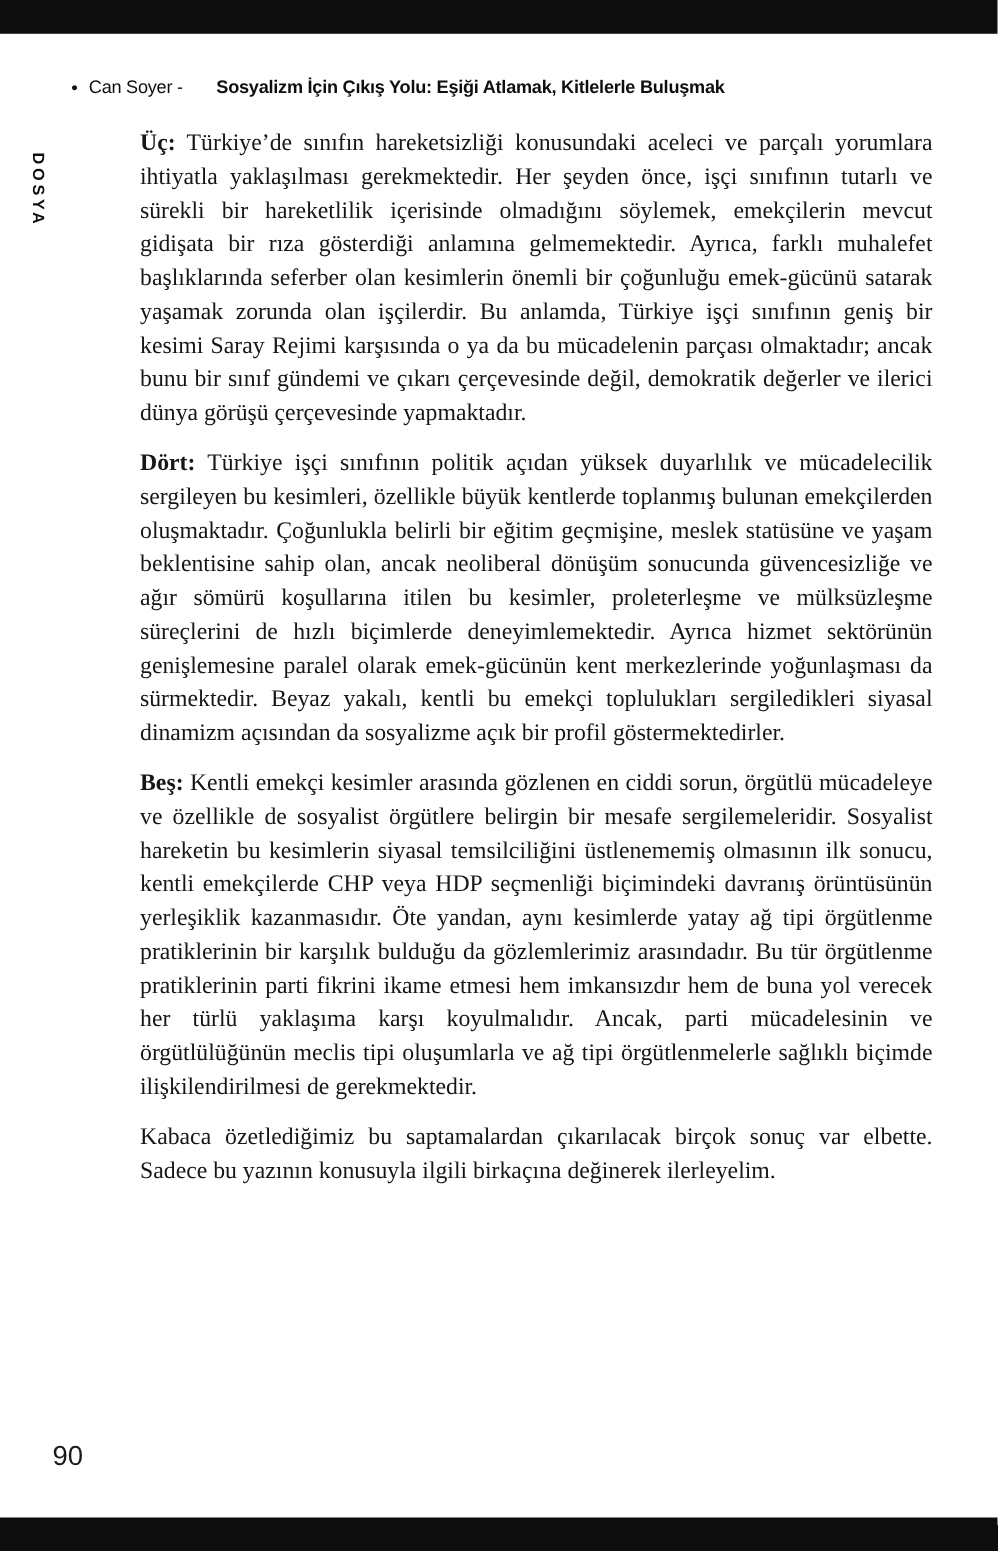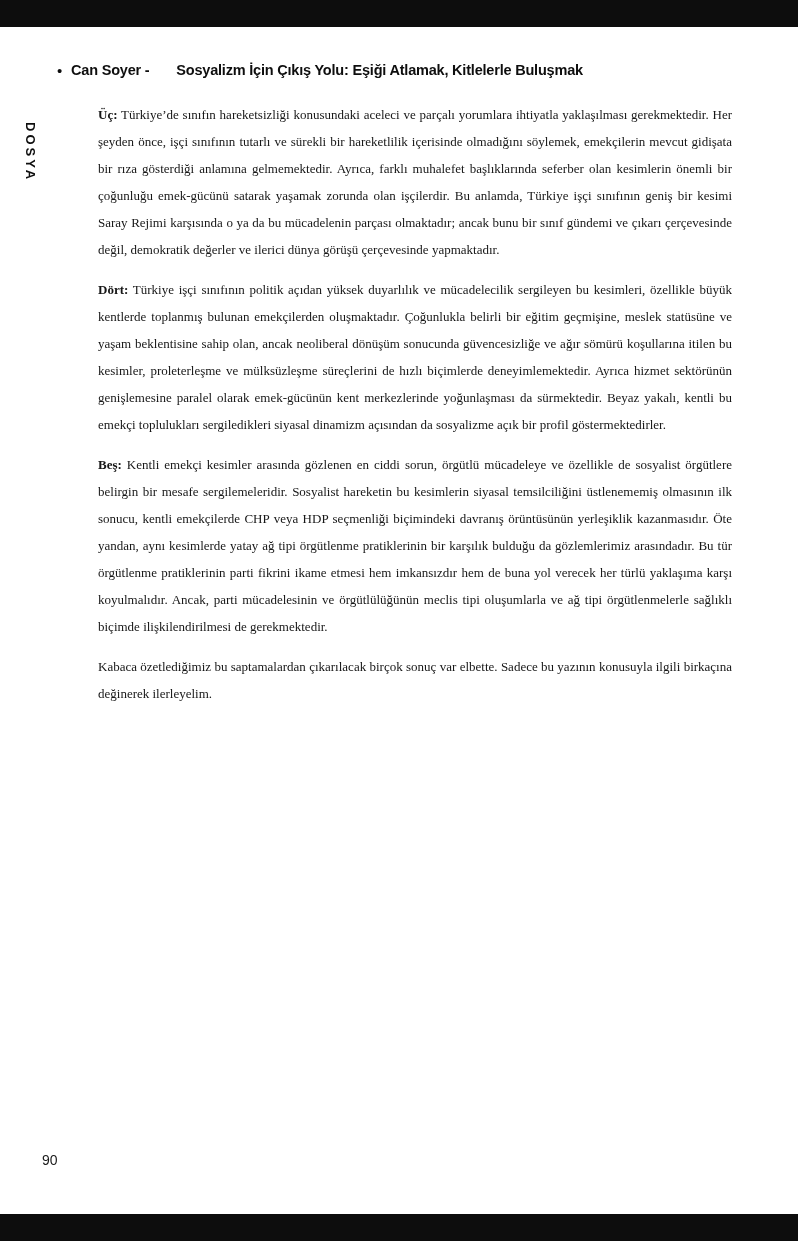--- a/index.html
+++ b/index.html
@@ -36,21 +36,21 @@
     white-space: nowrap;
     color: #0e0e0e;
   }
   .header-line .bullet {
     display: inline-block;
     margin-right: 9px;
     font-size: 15px;
     vertical-align: -1px;
   }
   .header-line .author {
-    font-weight: 700;
+    font-weight: 400;
   }
   .header-line .book-title {
     font-weight: 700;
     margin-left: 23px;
   }
 
   .side-label {
     position: absolute;
     top: 122px;
     left: 38px;
@@ -62,42 +62,42 @@
     font-weight: 700;
     font-size: 13px;
     letter-spacing: 3px;
     color: #0e0e0e;
     white-space: nowrap;
   }
 
   .body-text {
     position: absolute;
     top: 101px;
-    left: 98px;
+    left: 112px;
     width: 634px;
-    font-size: 13px;
+    font-size: 19px;
     line-height: 27px;
     text-align: justify;
   }
   .body-text p {
     margin: 0 0 13px 0;
   }
   .body-text p:last-child {
     margin-bottom: 17px;
   }
   .body-text b {
     font-weight: 700;
   }
 
   .page-number {
     position: absolute;
     left: 42px;
     top: 1152px;
     font-family: "Liberation Sans", sans-serif;
-    font-size: 14px;
+    font-size: 22px;
     font-weight: 400;
     color: #1a1a1a;
   }
 </style>
 </head>
 <body>
 
 <div class="bar bar-top"></div>
 
 <div class="header-line">

